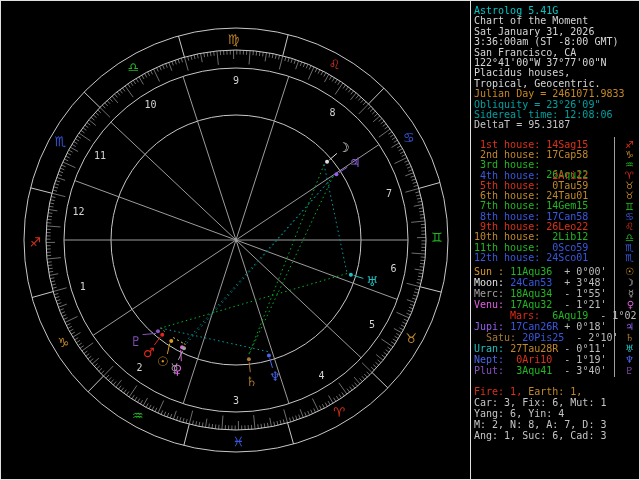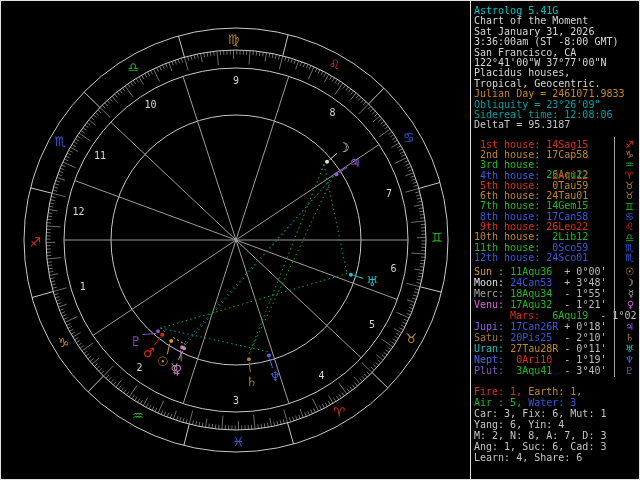--- a/index.html
+++ b/index.html
@@ -522,28 +522,26 @@
         <div class="row"><span style="color: rgb(32, 184, 32);">11th house: </span><span style="color: rgb(56, 88, 224);"> 0Sco59</span><span class="g" style="color: rgb(56, 88, 224);">♏</span></div>
         <div class="row"><span style="color: rgb(56, 88, 224);">12th house: </span><span style="color: rgb(56, 88, 224);">24Sco01</span><span class="g" style="color: rgb(56, 88, 224);">♏</span></div>
       </div>
     <div id="planets-block">
         <div class="row"><span style="color: rgb(216, 152, 32);">Sun : </span><span style="color: rgb(32, 184, 32);">11Aqu36 </span><span style="color: rgb(188, 188, 188);"> + 0°00'</span><span class="g" style="color: rgb(216, 152, 32);">☉</span></div>
         <div class="row"><span style="color: rgb(224, 224, 224);">Moon: </span><span style="color: rgb(56, 88, 224);">24Can53 </span><span style="color: rgb(188, 188, 188);"> + 3°48'</span><span class="g" style="color: rgb(224, 224, 224);">☽</span></div>
         <div class="row"><span style="color: rgb(160, 160, 160);">Merc: </span><span style="color: rgb(32, 184, 32);">18Aqu34 </span><span style="color: rgb(188, 188, 188);"> - 1°55'</span><span class="g" style="color: rgb(160, 160, 160);">☿</span></div>
         <div class="row"><span style="color: rgb(224, 96, 224);">Venu: </span><span style="color: rgb(32, 184, 32);">17Aqu32 </span><span style="color: rgb(188, 188, 188); text-align: right;"> - 1°21'</span><span class="g" style="color: rgb(224, 96, 224);">♀</span></div>
         <div class="row"><span style="color: rgb(224, 40, 24); margin-left: 36px;">Mars: </span><span style="color: rgb(32, 184, 32);"> 6Aqu19 </span><span style="color: rgb(188, 188, 188);"> - 1°02'</span><span class="g" style="color: rgb(224, 40, 24);">♂</span></div>
         <div class="row"><span style="color: rgb(144, 96, 232);">Jupi: </span><span style="color: rgb(56, 88, 224);">17Can26R</span><span style="color: rgb(188, 188, 188);"> + 0°18'</span><span class="g" style="color: rgb(144, 96, 232);">♃</span></div>
-        <div class="row"><span style="color: rgb(168, 120, 48);">Satu: </span><span style="color: rgb(56, 88, 224);">20Pis25 </span><span style="color: rgb(188, 188, 188);"> - 2°10'</span><span class="g" style="color: rgb(168, 120, 48);">♄</span></div>
+        <div class="row"><span style="color: rgb(168, 120, 48); margin-left: 12px;">Satu: </span><span style="color: rgb(56, 88, 224);">20Pis25 </span><span style="color: rgb(188, 188, 188);"> - 2°10'</span><span class="g" style="color: rgb(168, 120, 48);">♄</span></div>
         <div class="row"><span style="color: rgb(32, 192, 192);">Uran: </span><span style="color: rgb(192, 136, 40);">27Tau28R</span><span style="color: rgb(188, 188, 188);"> - 0°11'</span><span class="g" style="color: rgb(32, 192, 192);">♅</span></div>
         <div class="row"><span style="color: rgb(72, 100, 232);">Nept: </span><span style="color: rgb(220, 48, 24);"> 0Ari10 </span><span style="color: rgb(188, 188, 188);"> - 1°19'</span><span class="g" style="color: rgb(72, 100, 232);">♆</span></div>
         <div class="row"><span style="color: rgb(136, 80, 192);">Plut: </span><span style="color: rgb(32, 184, 32);"> 3Aqu41 </span><span style="color: rgb(188, 188, 188);"> - 3°40'</span><span class="g" style="color: rgb(136, 80, 192);">♇</span></div>
       </div>
     <div id="stats-block">
         <div class="tline"><span style="color: rgb(220, 48, 24);">Fire: 1, </span><span style="color: rgb(192, 136, 40);">Earth: 1,</span></div>
-        <div class="tline"><span style="color: rgb(32, 184, 32);">Air : 5, </span><span style="color: rgb(56, 88, 224);">Water: 3</span></div>
         <div class="tline"><span style="color: rgb(196, 196, 196);">Car: 3, Fix: 6, Mut: 1</span></div>
         <div class="tline"><span style="color: rgb(196, 196, 196);">Yang: 6, Yin: 4</span></div>
         <div class="tline"><span style="color: rgb(196, 196, 196);">M: 2, N: 8, A: 7, D: 3</span></div>
         <div class="tline"><span style="color: rgb(196, 196, 196);">Ang: 1, Suc: 6, Cad: 3</span></div>
-        <div class="tline"><span style="color: rgb(196, 196, 196);">Learn: 4, Share: 6</span></div>
       </div>
   </div>
 </div>
 
 </body></html>

